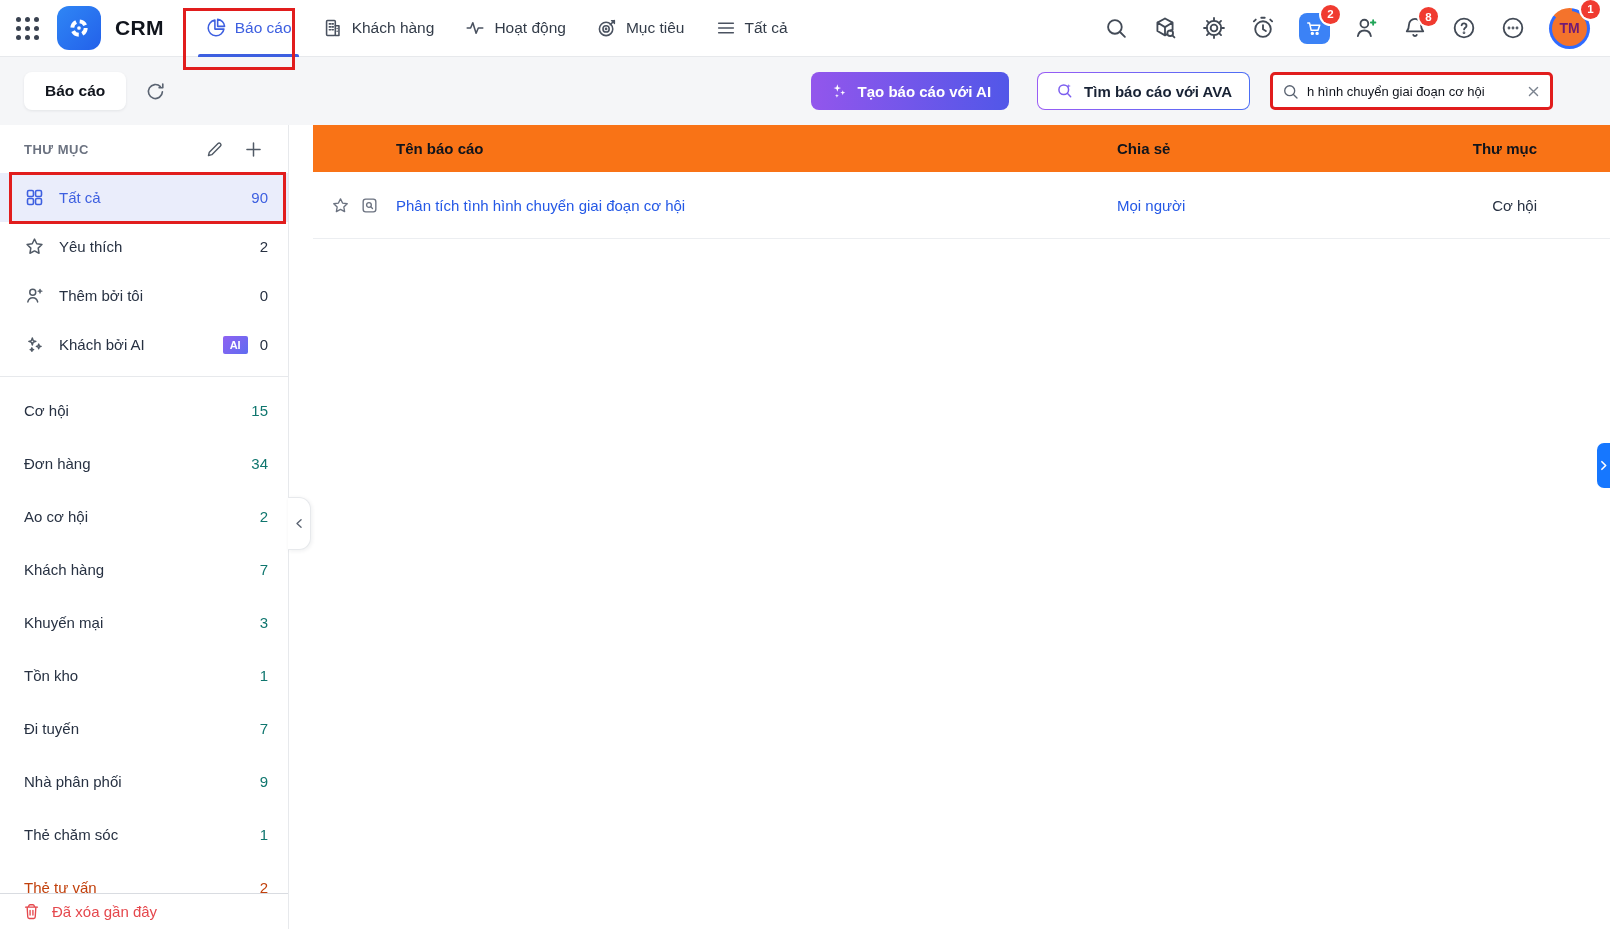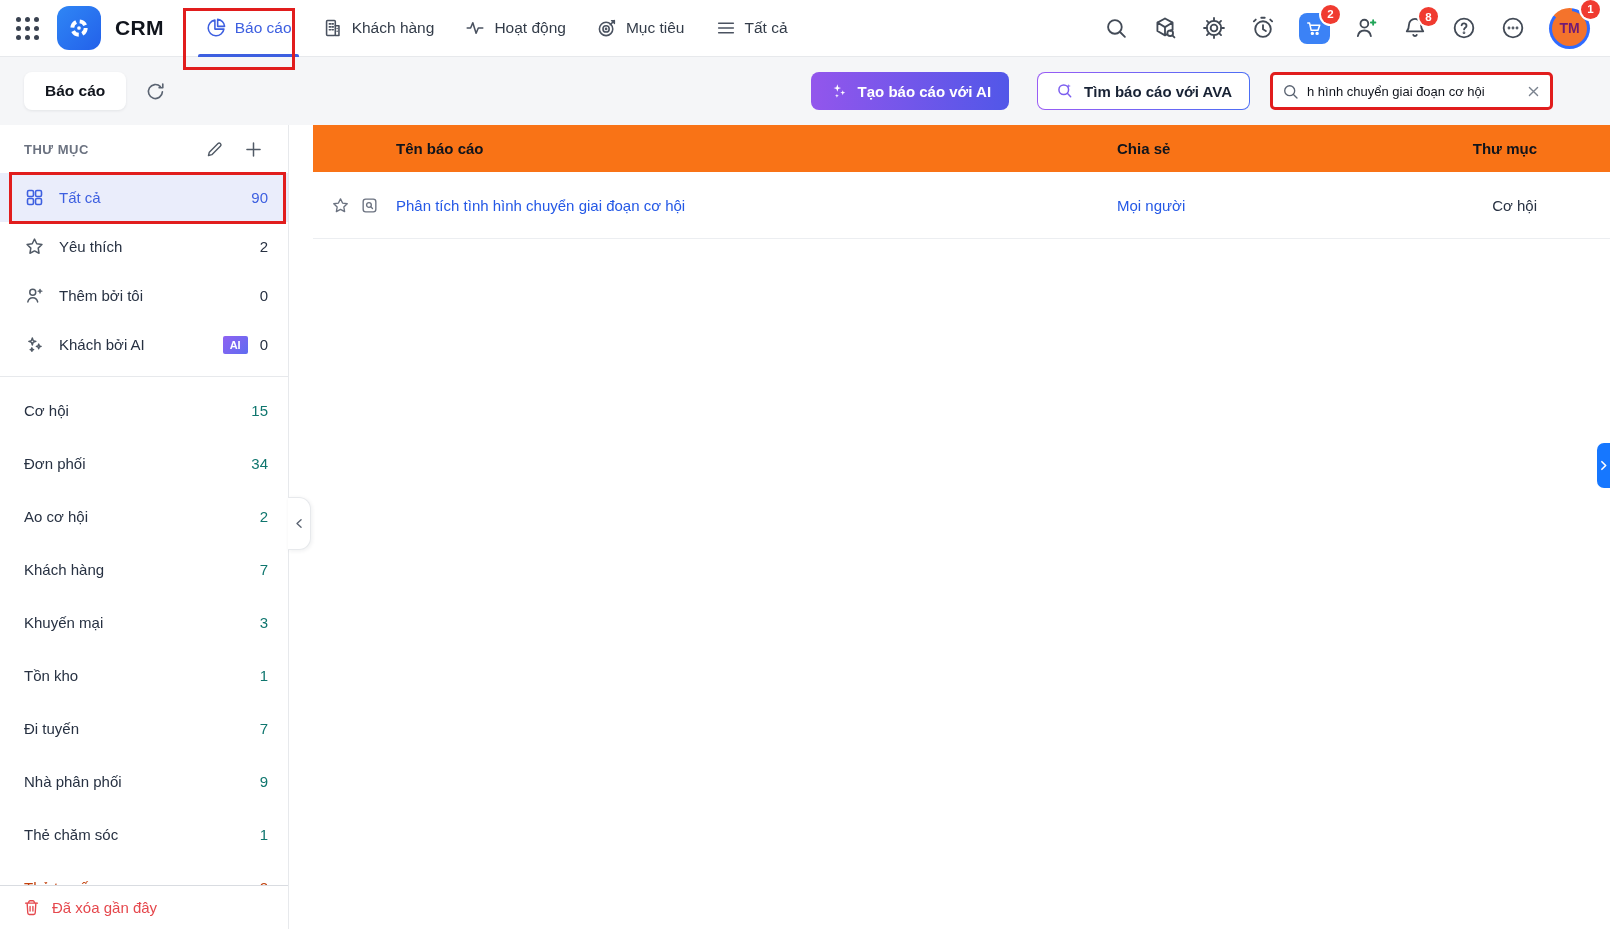--- a/index.html
+++ b/index.html
@@ -76,21 +76,21 @@
   .sitem.sel .slabel, .sitem.sel .scount { color:#3d5fe0; font-weight:500; }
   .anno-inset { position:absolute; left:9px; right:2px; top:-1px; bottom:-2px;
                 border:3px solid #e11d1d; pointer-events:none; }
   .ai-chip { background:linear-gradient(135deg,#8f62f2,#5f6cf0); color:#fff; font-size:11px; font-weight:700;
              border-radius:2px; padding:3px 7px; margin-right:12px; }
   .side-div { border:none; border-top:1px solid #e7e9ec; margin:7px 0; }
   .fitem { height:53px; display:flex; align-items:center; padding:0 20px 0 24px; cursor:pointer; }
   .fitem .slabel { flex:1; color:#273142; }
   .fitem .scount { color:#0f766e; }
   .fitem.clipped .slabel, .fitem.clipped .scount { color:#c2410c; }
-  .side-foot { position:absolute; left:0; right:0; bottom:0; height:44px; background:#fff;
+  .side-foot { position:absolute; left:0; right:0; bottom:0; height:36px; background:#fff;
                border-top:1px solid #d9dce1; display:flex; align-items:center; gap:11px;
                padding:0 22px; color:#e5484d; cursor:pointer; z-index:5; }
   .collapse-handle { position:absolute; left:288px; top:372px; width:23px; height:53px; background:#fff;
                      border:1px solid #e7e9ec; border-left:none; border-radius:0 12px 12px 0;
                      box-shadow:1px 1px 4px rgba(16,24,40,.07); display:flex; align-items:center;
                      justify-content:center; cursor:pointer; z-index:6; }
 
   
   .main { flex:1; background:#fff; }
   .trow { display:grid; grid-template-columns:65px 1fr 260px 160px; align-items:center;
@@ -351,21 +351,21 @@
       <span class="scount">0</span>
     </div>
 
     <hr class="side-div">
 
     <div class="fitem">
       <span class="slabel">Cơ hội</span>
       <span class="scount">15</span>
     </div>
     <div class="fitem">
-      <span class="slabel">Đơn phối</span>
+      <span class="slabel">Đơn hàng</span>
       <span class="scount">34</span>
     </div>
     <div class="fitem">
       <span class="slabel">Ao cơ hội</span>
       <span class="scount">2</span>
     </div>
     <div class="fitem">
       <span class="slabel">Khách hàng</span>
       <span class="scount">7</span>
     </div>

